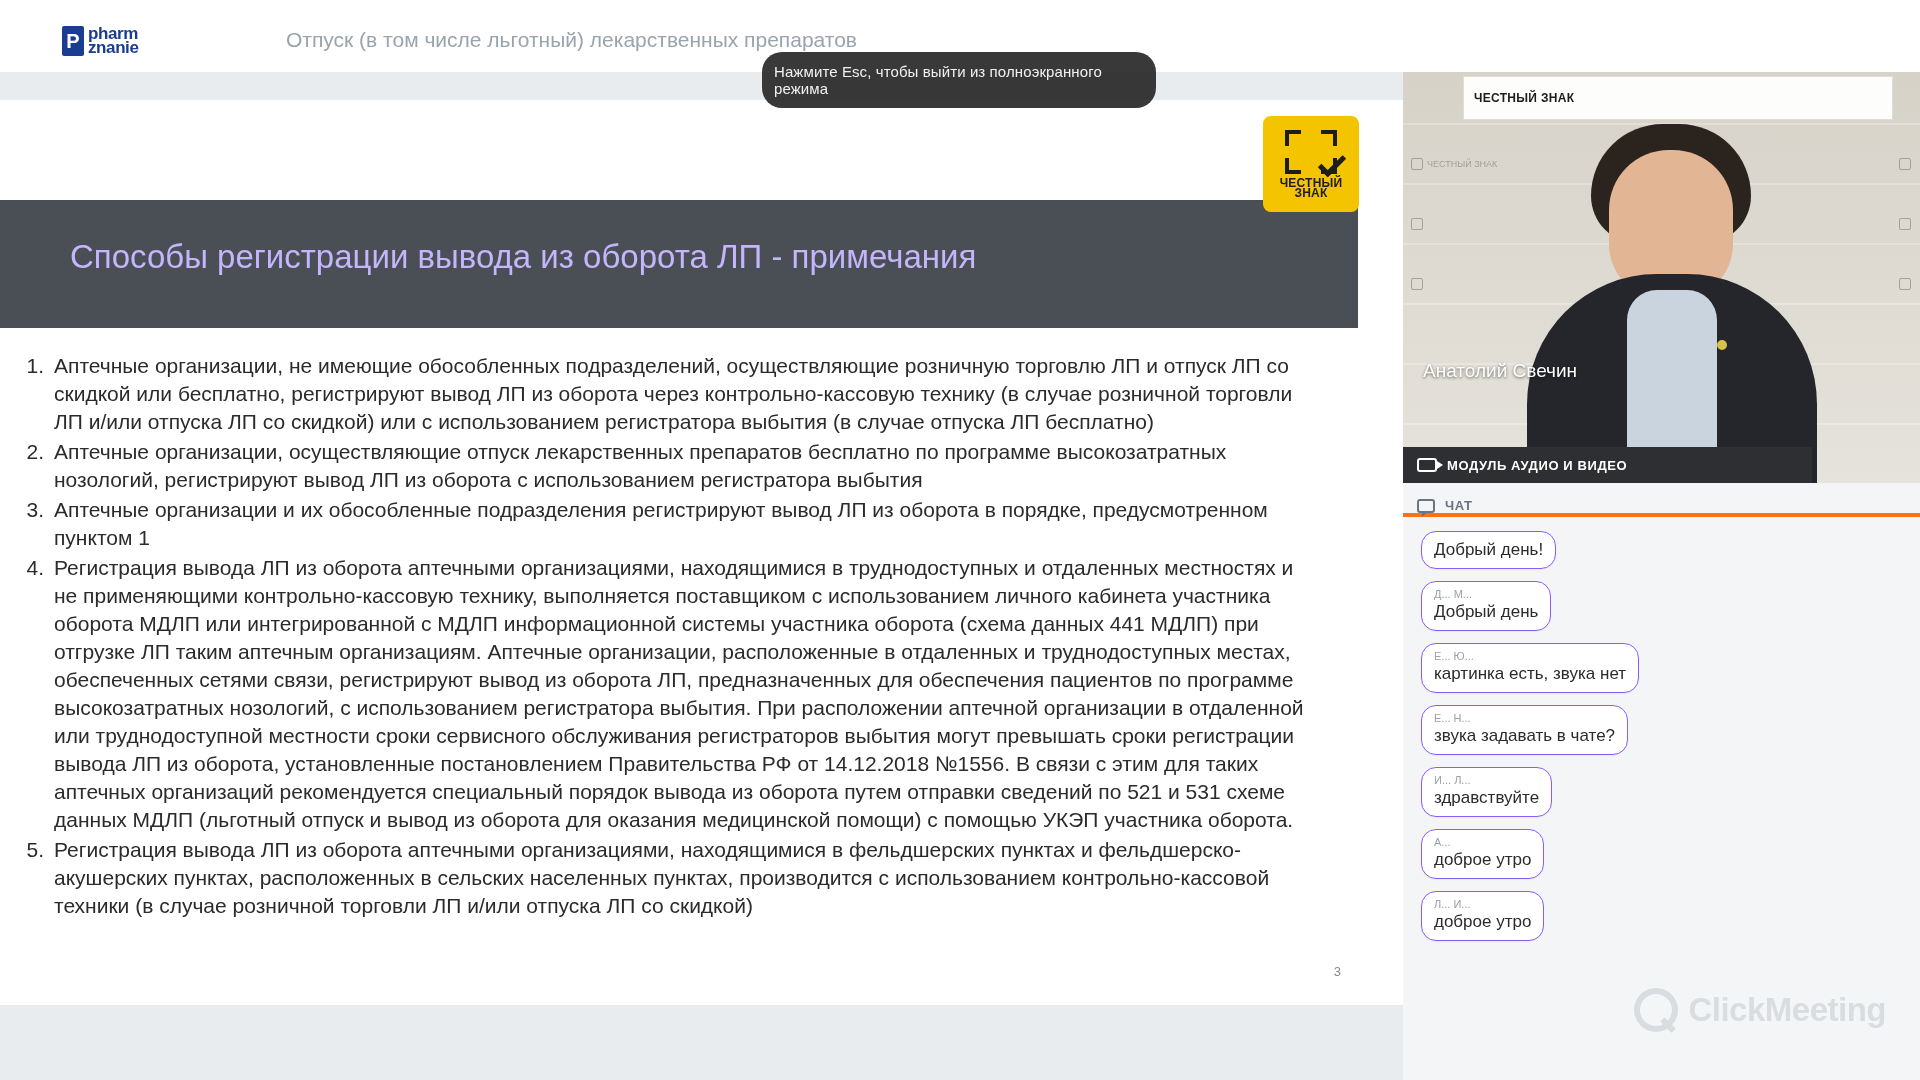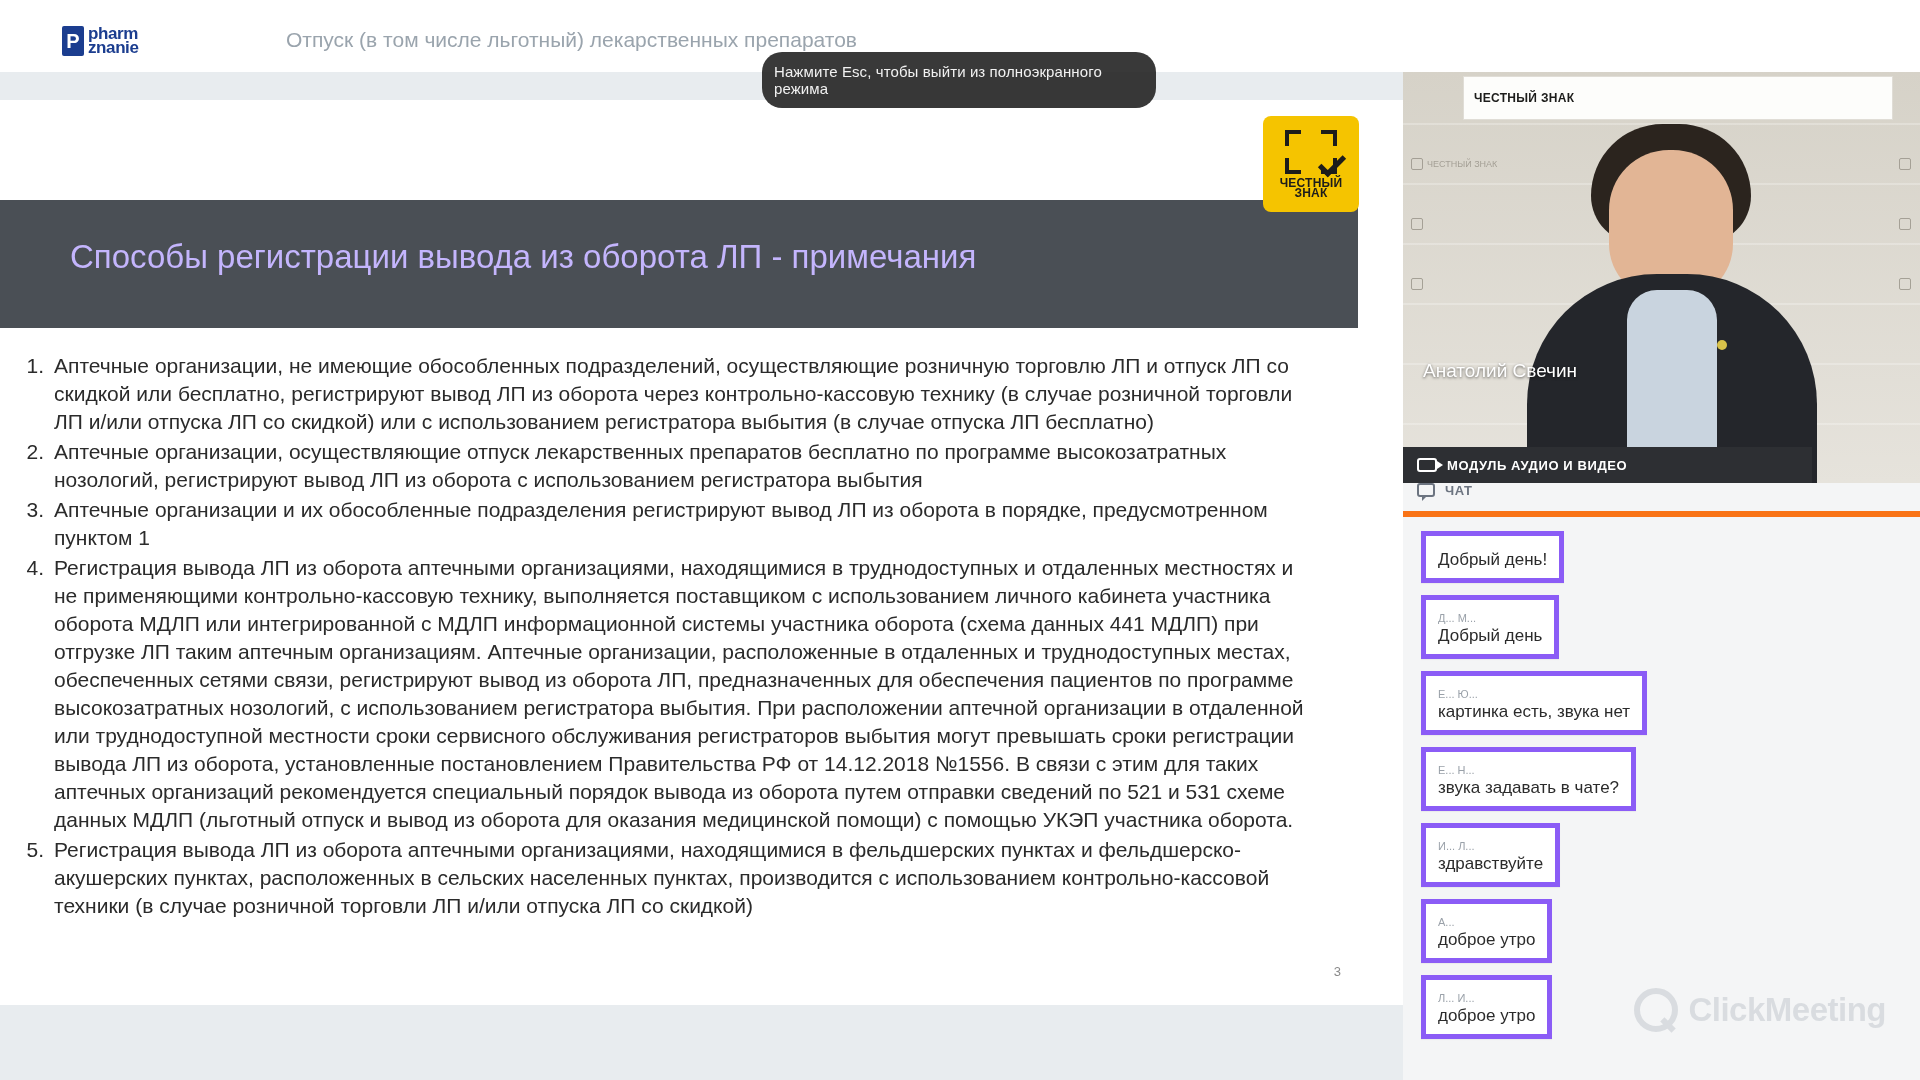--- a/index.html
+++ b/index.html
@@ -185,37 +185,37 @@
   .video .av-bar .label {
     font-size: 13px; color:#ffffff; letter-spacing:0.6px; font-weight:bold;
   }
 
   
   .chat {
     position:absolute; left:0; top: 411px; width: 517px; height: 597px;
     background:#f4f5f6;
   }
   .chat-header {
-    height: 34px; display:flex; align-items:flex-start; gap:10px; padding-left:14px;
-    border-bottom:6px solid #f97316;
+    height: 34px; display:flex; align-items:flex-end; gap:10px; padding-left:14px;
+    border-bottom:4px solid #f97316;
   }
   .chat-header .chat-icon {
     width:18px; height:14px; border:2px solid #6c7480; border-radius:3px; position:relative;
   }
   .chat-header .chat-icon:after {
     content:""; position:absolute; left:3px; bottom:-6px;
     border-top:6px solid #6c7480; border-right:6px solid transparent;
   }
   .chat-header .chat-label {
     font-size: 13px; color:#6c7480; letter-spacing:0.6px; font-weight:bold;
   }
   .chat-list { padding: 14px 0 0 18px; }
   .msg {
-    display:inline-block; background:#ffffff; border:5px solid #8b5cf6;
-    border-radius: 0; padding: 12px 12px 8px 12px; margin-bottom: 12px;
+    display:inline-block; background:#ffffff; border:1px solid #8b5cf6;
+    border-radius: 15px; padding: 6px 12px 8px 12px; margin-bottom: 12px;
     box-shadow: 0 1px 1px rgba(0,0,0,0.04);
   }
   .msg .author { font-size: 11px; color:#9aa1a9; margin-bottom: 2px; }
   .msg .body { font-size: 17px; color:#2b2b2b; white-space: nowrap; }
 
   .clickmeeting {
     position:absolute; right: 34px; bottom: 48px;
     display:flex; align-items:center; gap:10px; opacity:0.45;
   }
   .clickmeeting .cm-mark {

